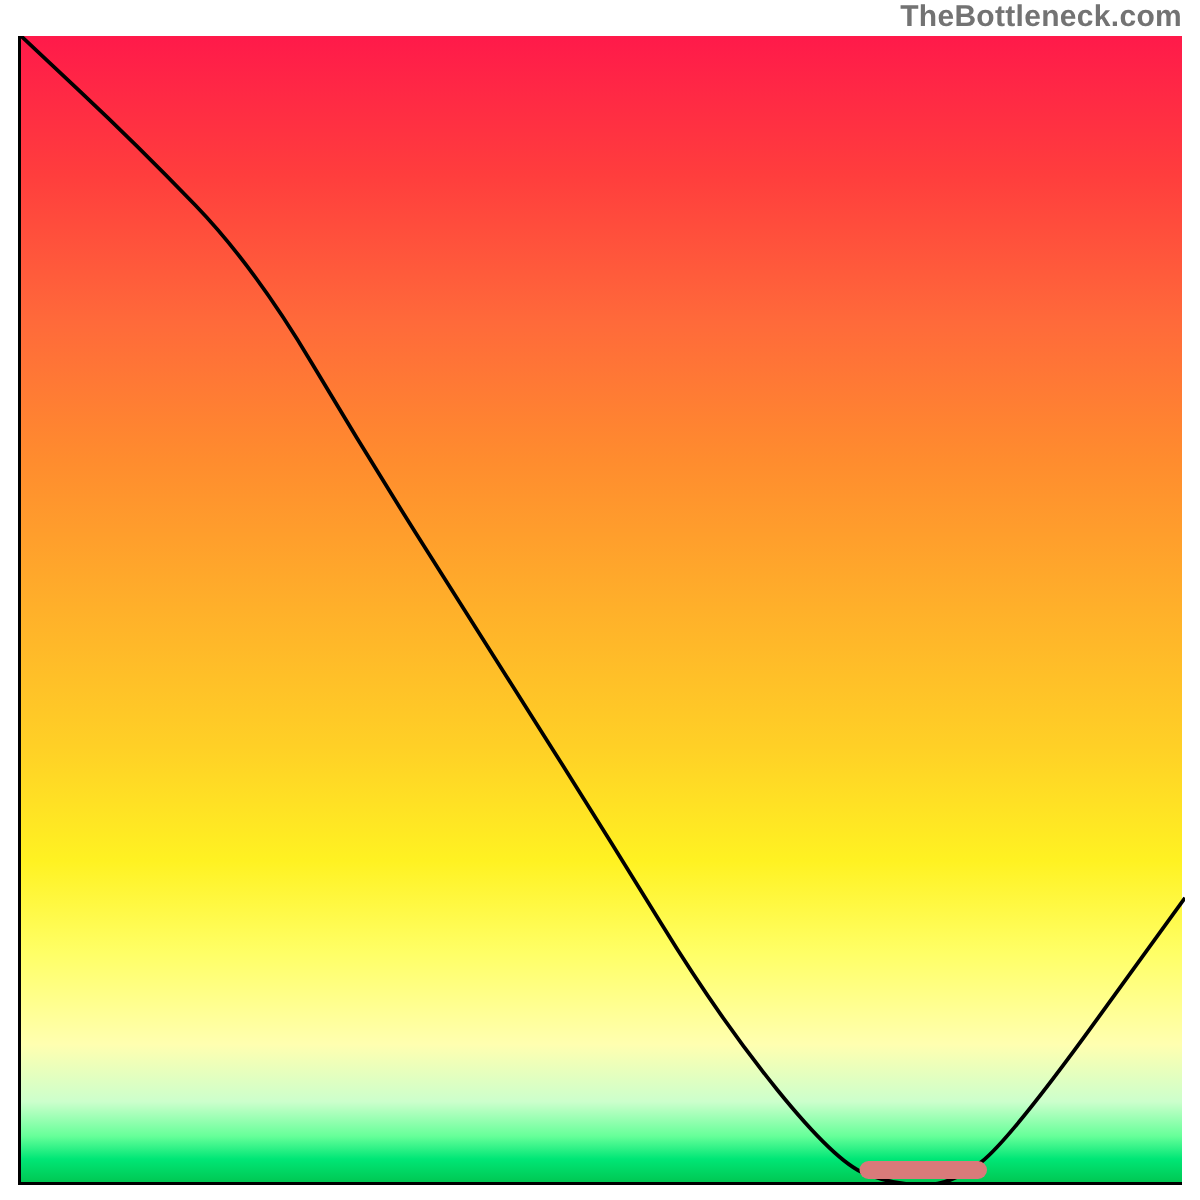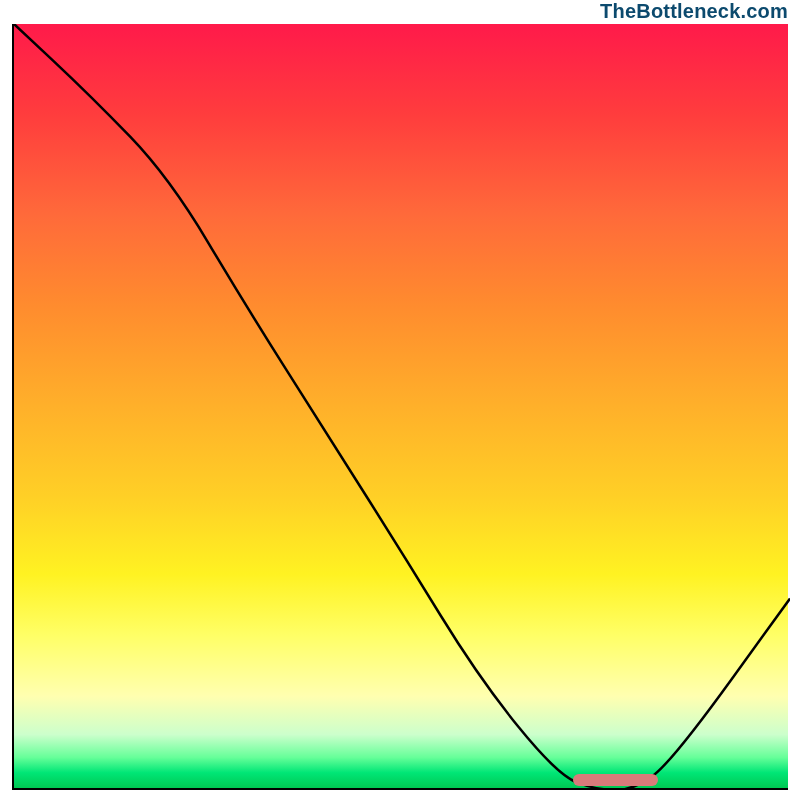--- a/index.html
+++ b/index.html
@@ -34,21 +34,21 @@
     border-top: none;
     border-right: none;
   }
   .watermark {
     position: absolute;
     top: 0;
     right: 12px;
     font-family: Arial, Helvetica, sans-serif;
     font-size: 20px;
     font-weight: bold;
-    color: #0c4a6e;
+    color: #737373;
     letter-spacing: 0.2px;
   }
   .curve {
     position: absolute;
     left: 0;
     top: 0;
     width: 776px;
     height: 766px;
     pointer-events: none;
   }

